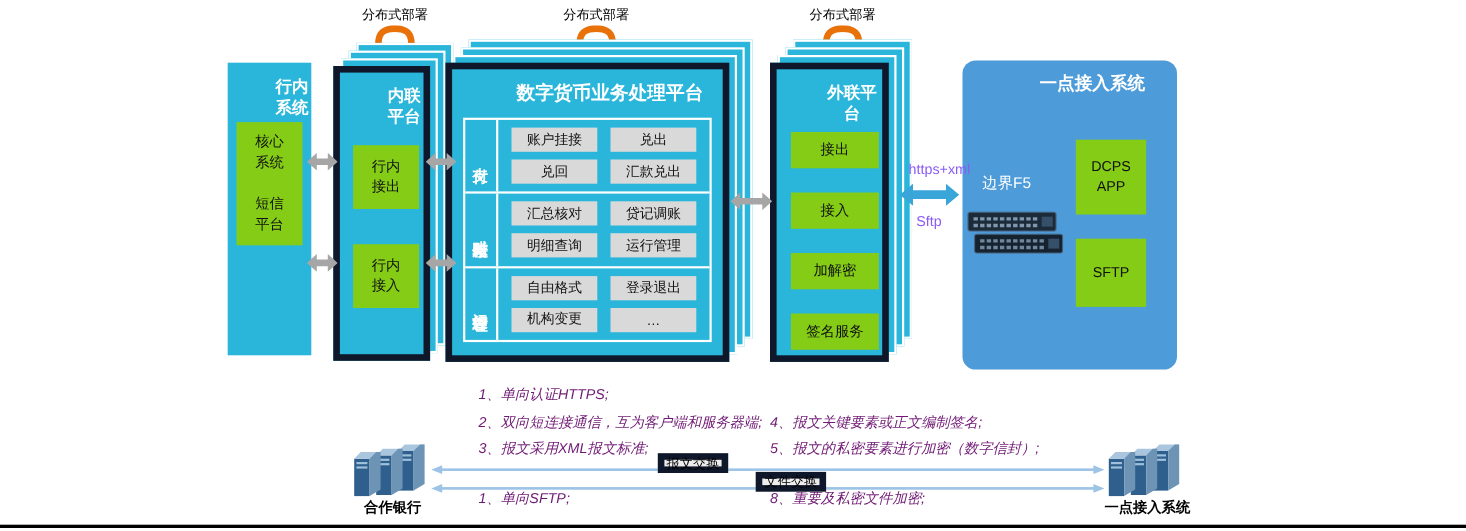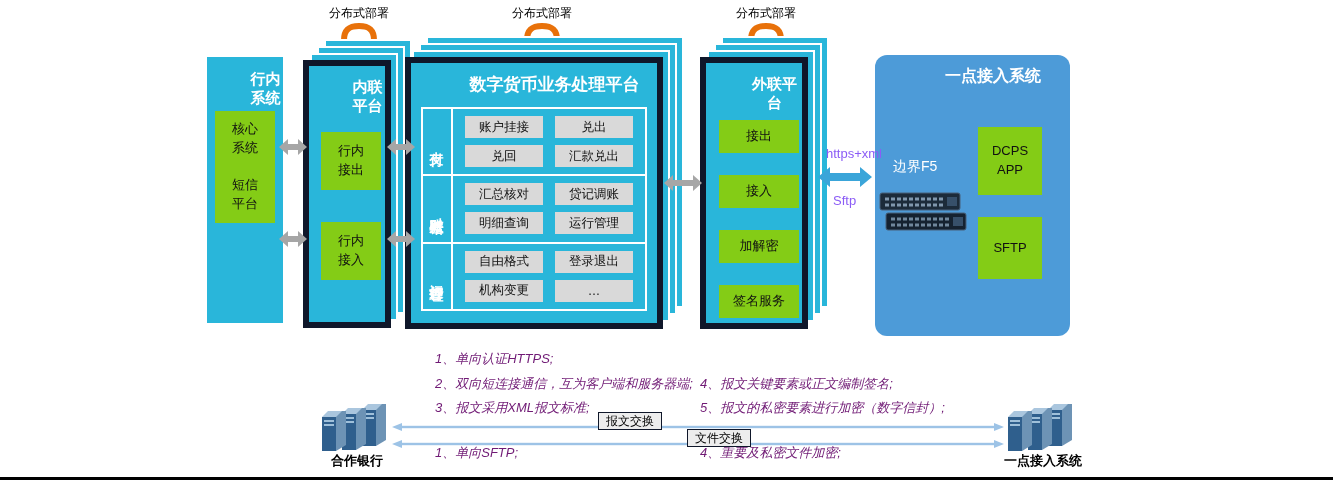--- a/index.html
+++ b/index.html
@@ -16,21 +16,21 @@
   .card  { position:absolute; inset:0; background:#29b6da; border:6px solid #0f172a; }
   .deploy { position:absolute; width:78px; text-align:center; font-size:12px; color:#000; }
   .dcep-grid { position:absolute; left:10px; right:10px; top:44px; bottom:12px; border:2px solid #fff; display:flex; flex-direction:column; }
   .sect { flex:1; display:flex; border-bottom:2px solid #fff; min-height:0; }
   .sect:last-child { border-bottom:none; }
   .sect-label { width:30px; border-right:2px solid #fff; color:#fff; font-weight:bold; font-size:14px;
                 display:flex; align-items:center; justify-content:center; writing-mode:vertical-lr; text-orientation:upright; letter-spacing:1px; }
   .sect-items { flex:1; display:grid; grid-template-columns:1fr 1fr; gap:7px 12px; padding:7px 12px; align-content:center; }
   .btn { background:#d9d9d9; color:#111; font-size:12.5px; display:flex; align-items:center; justify-content:center; height:22px; }
   .note { position:absolute; font-size:13px; color:#701a75; white-space:nowrap;font-style:italic; }
-  .xbox { position:absolute; width:64px; height:18px; background:#ededed; border:1px solid #0f172a; font-size:12px;
+  .xbox { position:absolute; width:64px; height:18px; background:#ededed; border:6px solid #0f172a; font-size:12px;
           display:flex; align-items:center; justify-content:center; color:#000; }
   .blabel { position:absolute; font-weight:bold; font-size:13px; color:#000; text-align:center; }
   .linklabel { position:absolute; font-size:13px; color:#8b5cf6; }
   .blackline { position:absolute; left:0; top:477px; width:1333px; height:3px; background:#000; }
 </style>
 </head>
 <body>
 
 <div id="canvas">
 
@@ -165,21 +165,21 @@
     <polygon points="0,10 12,0 12,6 42,6 42,0 54,10 42,20 42,14 12,14 12,20" fill="#3aa5d9"></polygon>
   </svg>
   <div class="linklabel" style="left:833px; top:193px;">Sftp</div>
 
   <div class="note" style="left:435px; top:350px;">1、单向认证HTTPS;</div>
   <div class="note" style="left:435px; top:375px;">2、双向短连接通信，互为客户端和服务器端;</div>
   <div class="note" style="left:435px; top:399px;">3、报文采用XML报文标准;</div>
   <div class="note" style="left:700px; top:375px;">4、报文关键要素或正文编制签名;</div>
   <div class="note" style="left:700px; top:399px;">5、报文的私密要素进行加密（数字信封）;</div>
   <div class="note" style="left:435px; top:444px;">1、单向SFTP;</div>
-  <div class="note" style="left:700px; top:444px;">4、重要及私密文件加密;</div>
+  <div class="note" style="left:700px; top:444px;">8、重要及私密文件加密;</div>
 
   <svg class="abs" style="left:392px; top:422px;" width="612" height="10" viewBox="0 0 612 10">
     <polygon points="0,5 10,1 10,9" fill="#9dc3e6"></polygon>
     <rect x="9" y="3.8" width="594" height="2.4" fill="#9dc3e6"></rect>
     <polygon points="612,5 602,1 602,9" fill="#9dc3e6"></polygon>
   </svg>
   <svg class="abs" style="left:392px; top:439px;" width="612" height="10" viewBox="0 0 612 10">
     <polygon points="0,5 10,1 10,9" fill="#9dc3e6"></polygon>
     <rect x="9" y="3.8" width="594" height="2.4" fill="#9dc3e6"></rect>
     <polygon points="612,5 602,1 602,9" fill="#9dc3e6"></polygon>

